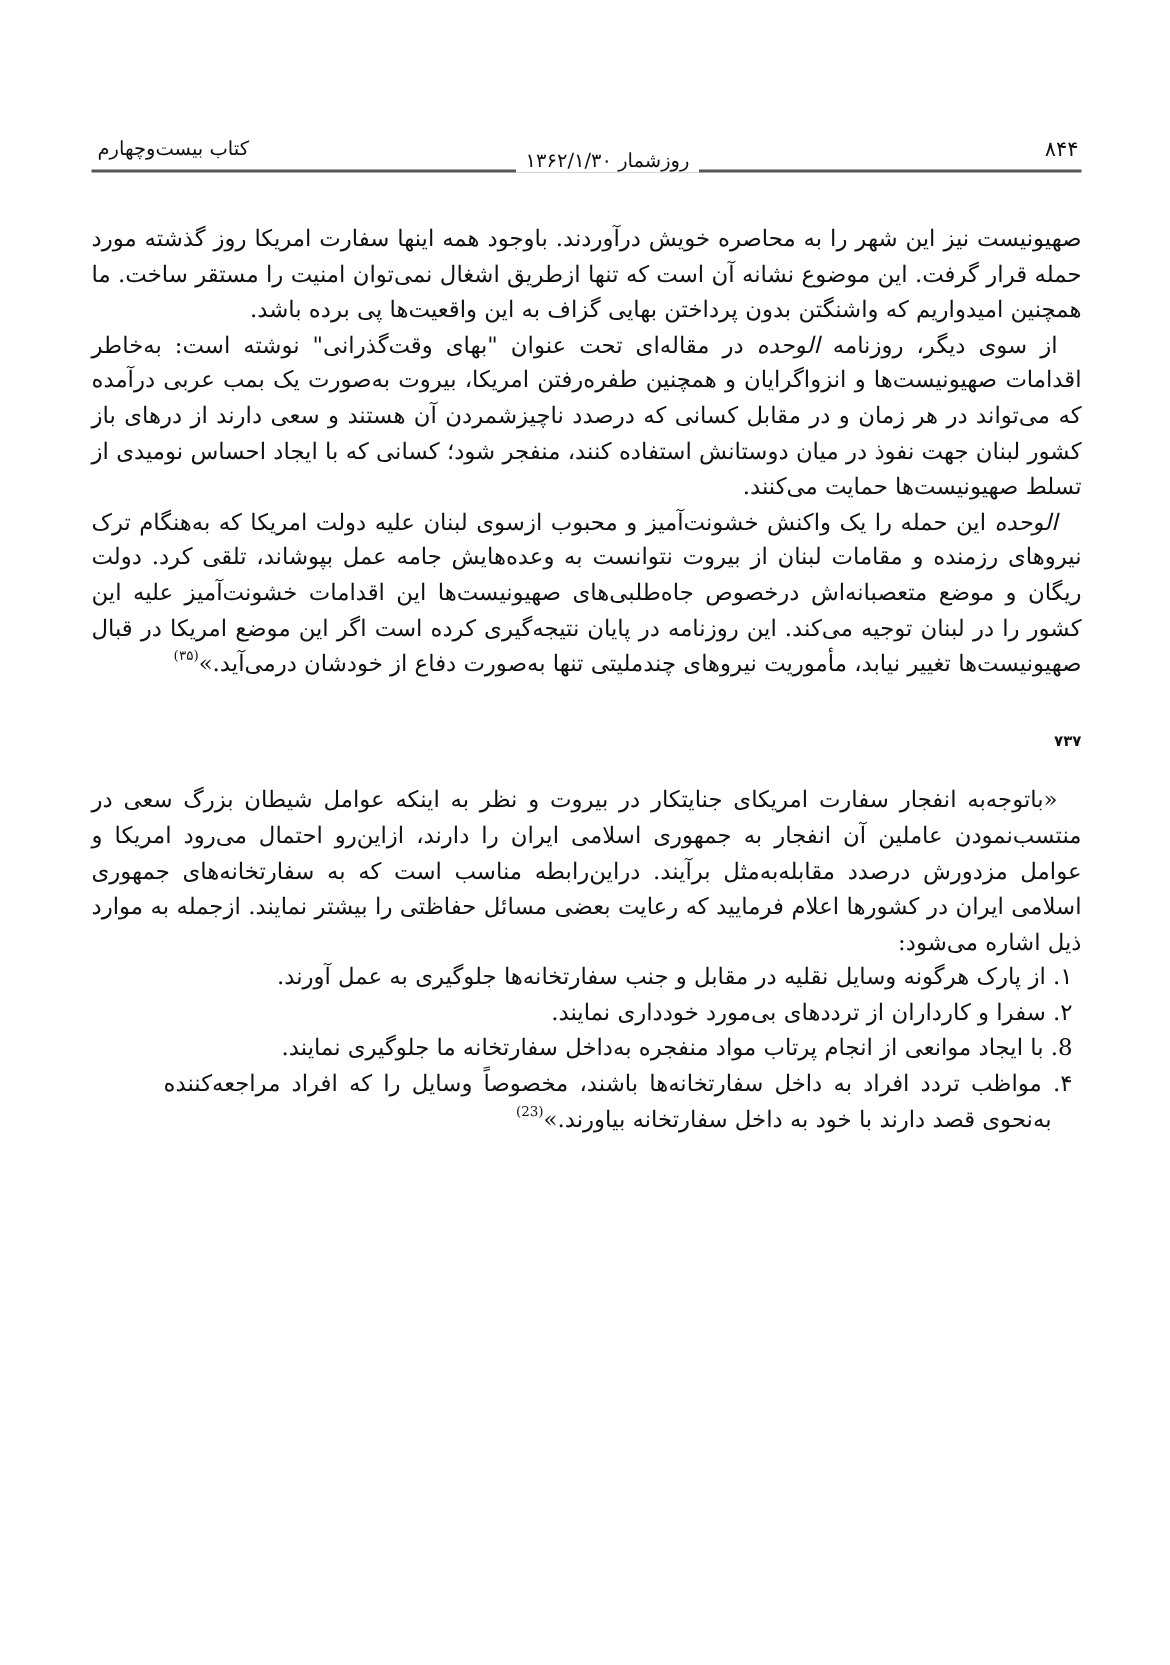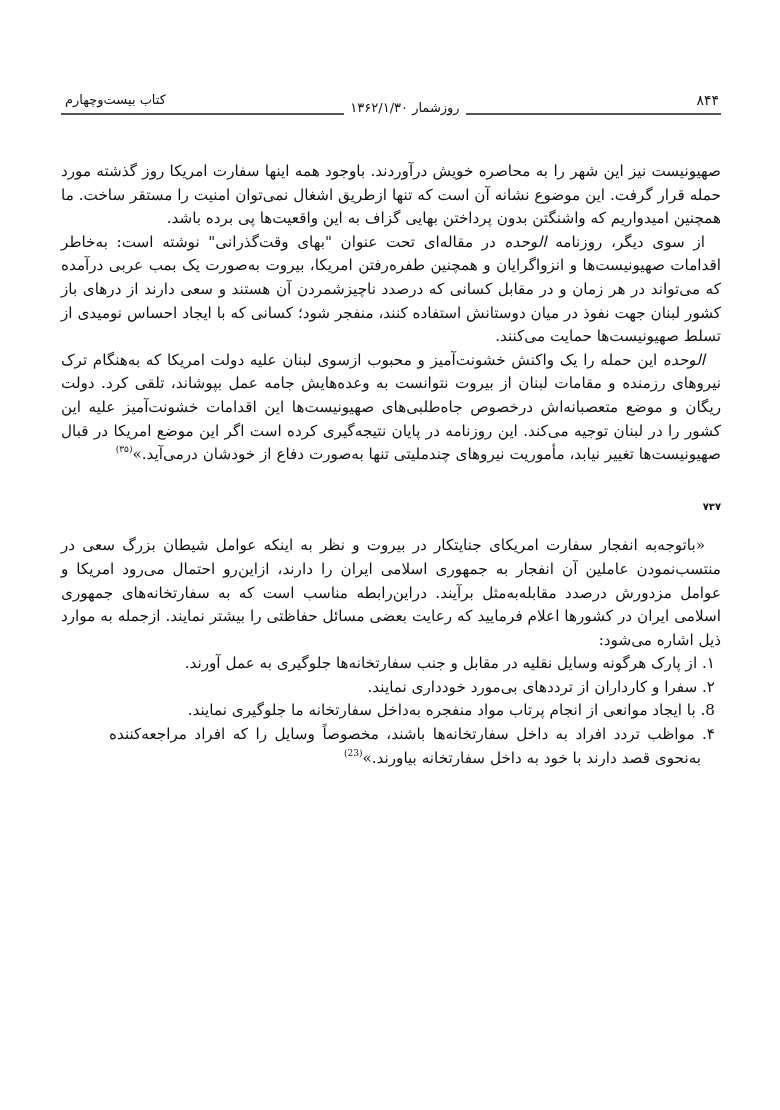--- a/index.html
+++ b/index.html
@@ -70,21 +70,21 @@
       right: 0;
       top: 21px;
       height: 0;
       border-top: 2px solid #555;
       z-index: 1;
     }
 
     
     .content {
       position: absolute;
-      top: 160px;
+      top: 148px;
       left: 0;
       right: 0;
       font-size: 15.2px;
       line-height: 23.6px;
       text-align: justify;
       text-align-last: right;
       direction: rtl;
     }
     .content p {
       margin: 0;

